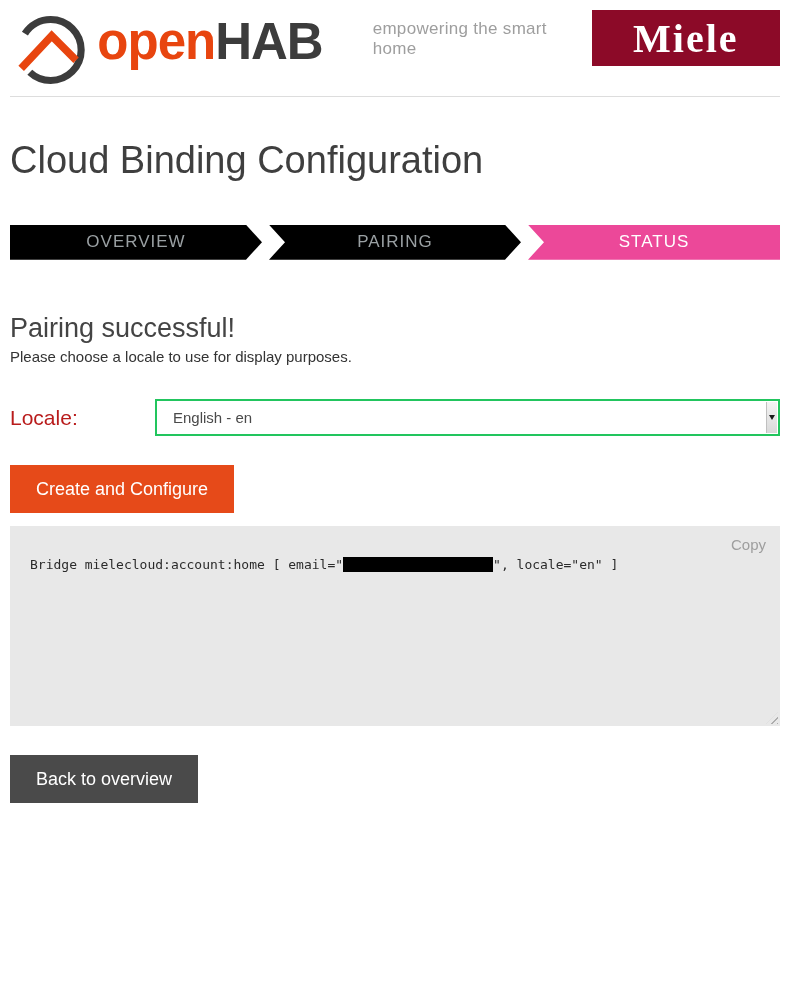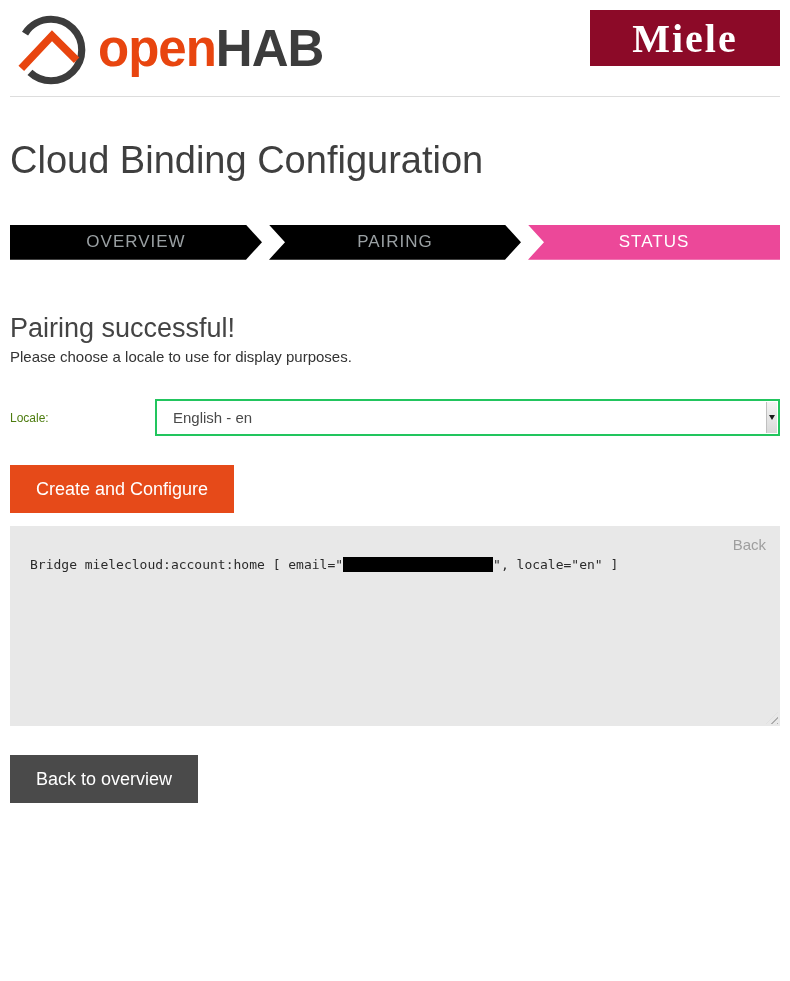--- a/index.html
+++ b/index.html
@@ -12,21 +12,21 @@
   .container { padding: 0 10px; }
 
   
   .header {
     display: flex; justify-content: space-between; align-items: flex-start;
     padding: 8px 10px 0 10px; height: 96px;
   }
   .header-rule { border-bottom: 1px solid #dddddd; margin: 0 10px; }
   .brand { display: flex; align-items: flex-start; }
   .logo-mark { width: 82px; height: 82px; margin-right: 6px; }
-  .wordmark-block { display: flex; flex-direction: row; margin-top: 16px; }
+  .wordmark-block { display: flex; flex-direction: row; margin-top: 9px; }
   .wordmark { font-size: 51px; line-height: 50px; font-weight: bold; letter-spacing: -1px; }
   .wordmark .open { color: #e8450f; }
   .wordmark .hab { color: #3c3c3c; }
   .tagline { font-size: 17px; color: #9e9e9e; margin: 2px 0 0 50px; letter-spacing: 0.3px; }
   .miele-logo {
     width: 190px; height: 56px; margin-top: 2px;
     background: #8c0a28; color: #ffffff;
     display: flex; align-items: center; justify-content: center;
     font-family: "Liberation Serif", "DejaVu Serif", serif;
     font-weight: bold; font-size: 40px; letter-spacing: 2px;
@@ -55,21 +55,21 @@
   h2.status-heading {
     font-size: 27px; font-weight: normal; color: #444444;
     margin: 54px 0 0 0; line-height: 1.1;
   }
   p.body-text { font-size: 15px; line-height: 28px; margin: 0; color: #333333; }
   .p1 { margin-top: 42px; max-width: 772px; }
   .p2 { margin-top: 26px; }
 
   
   .locale-row { display: flex; align-items: center; margin-top: 28px; }
-  .locale-label { width: 145px; font-size: 12px; color: #4d7c0f; }
+  .locale-label { width: 145px; font-size: 21px; color: #b91c1c; }
   .select-box {
     flex: 1; height: 37px; background: #ffffff;
     border: 2px solid #22c55e;
     display: flex; align-items: center; position: relative;
     font-size: 15px; color: #4a4a4a; cursor: default;
   }
   .select-value { padding-left: 16px; flex: 1; }
   .select-arrow-strip {
     width: 11px; align-self: stretch; margin: 1px 1px 1px 0;
     background: linear-gradient(#f4f4f4, #d9d9d9);
@@ -124,20 +124,21 @@
 <div class="header">
   <div class="brand">
     <svg class="logo-mark" viewBox="0 0 80 80" aria-hidden="true">
       <circle cx="40" cy="41" r="30" fill="none" stroke="#3c3c3c" stroke-width="7" pathLength="100" stroke-dasharray="37 22 41"></circle>
       <path d="M 11 59 L 41 27 L 65 51" fill="none" stroke="#e8450f" stroke-width="7.5" stroke-linejoin="miter"></path>
     </svg>
     <div class="wordmark-block">
       <div class="wordmark">
         <span class="open">open</span><span class="hab">HAB</span>
       </div>
+      <div class="tagline">empowering the smart home</div>
     </div>
   </div>
   <div class="miele-logo">Miele</div>
 </div>
 <div class="header-rule"></div>
 
 <div class="container">
 
   <h1 class="page-title">Cloud Binding Configuration</h1>
 
@@ -158,20 +159,20 @@
       <span class="select-arrow-strip">
         <span class="tri"></span>
       </span>
     </div>
   </div>
 
   <button class="btn btn-create">Create and Configure</button>
 
 
   <div class="code-block">
-    <span class="copy-label">Back</span>
+    <span class="copy-label">Copy</span>
     <div class="code-line"><span>Bridge mielecloud:account:home [ email="</span><span class="redaction"></span><span>", locale="en" ]</span></div>
     <span class="resize-grip"></span>
   </div>
 
   <button class="btn btn-back">Back to overview</button>
 
 </div>
 
 </body></html>

